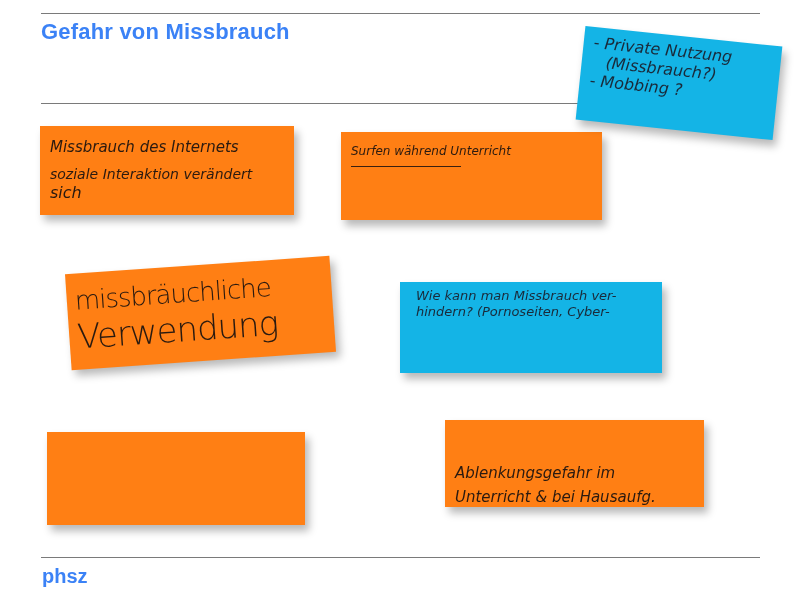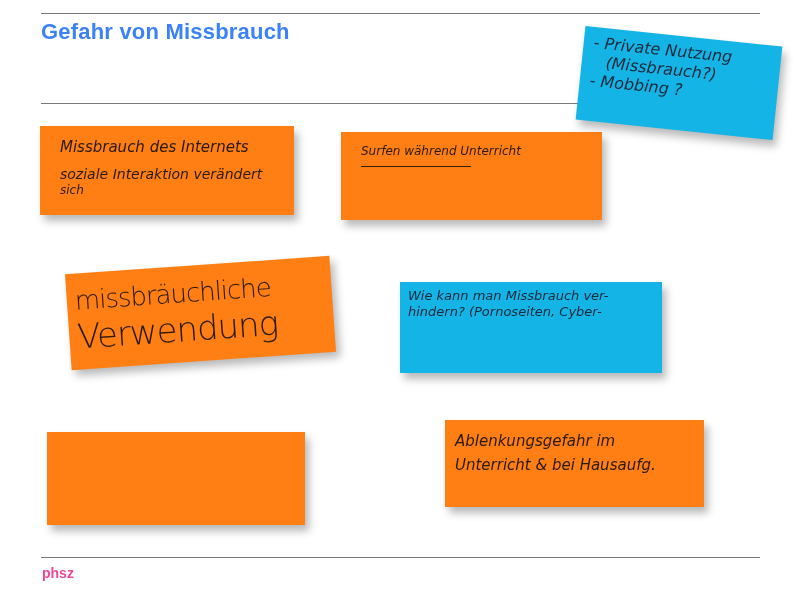--- a/index.html
+++ b/index.html
@@ -6,73 +6,73 @@
     body {
       width: 800px; height: 600px; background: #ffffff; position: relative; overflow: hidden;
       font-family: "Liberation Sans", sans-serif;
     }
     .rule { position: absolute; height: 1px; background: #7a7a7a; }
     .title {
       position: absolute; left: 41px; top: 19px; font-size: 22px; font-weight: bold; color: #3b82f6;
       font-family: "Liberation Sans", sans-serif; letter-spacing: 0.2px;
     }
     .footer {
-      position: absolute; left: 42px; top: 565px; font-size: 14px; font-weight: bold; color: #ec4899;
+      position: absolute; left: 42px; top: 565px; font-size: 20px; font-weight: bold; color: #3b82f6;
       font-family: "Liberation Sans", sans-serif;
     }
     .note {
       position: absolute; box-sizing: border-box;
       box-shadow: 4px 6px 8px rgba(0,0,0,0.28);
       color: #2a1a10;
       font-family: "DejaVu Sans", sans-serif;
       font-style: italic;
-      padding: 8px 20px;
+      padding: 8px 10px;
       line-height: 1.2;
     }
     .orange { background: #ff7f14; }
     .blue { background: #14b4e6; color: #1a2a3a; }
     .line { display: block; white-space: nowrap; }
     .sep { display: block; width: 110px; height: 1px; background: #3a2010; margin: 8px 0 10px 0; }
   </style>
 </head>
 <body>
 
 <div class="rule" style="left:41px; top:13px; width:719px;"></div>
 <div class="title">Gefahr von Missbrauch</div>
 <div class="rule" style="left:41px; top:103px; width:560px;"></div>
 
 <div class="note orange" style="left:40px; top:126px; width:254px; height:89px; font-size:14px; padding-top:12px;">
   <span class="line" style="font-size:15px; margin-bottom:10px;">Missbrauch des Internets</span>
   <span class="line">soziale Interaktion verändert</span>
-  <span class="line" style="font-size:12px;font-style:italic;">sich</span>
+  <span class="line" style="font-size:16px;font-style:italic;">sich</span>
 </div>
 
 <div class="note orange" style="left:341px; top:132px; width:261px; height:88px; font-size:15px; padding-top:12px;">
   <span class="line" style="font-size:12px;">Surfen während Unterricht</span>
   <span class="sep"></span>
 </div>
 
 <div class="note blue" style="left:580px; top:36px; width:198px; height:94px; font-size:16px; transform:rotate(6deg); padding:6px 10px;">
   <span class="line">- Private Nutzung</span>
   <span class="line" style="padding-left:14px;">(Missbrauch?)</span>
   <span class="line">- Mobbing ?</span>
 </div>
 
 <div class="note orange" style="left:68px; top:265px; width:265px; height:96px; transform:rotate(-4deg); padding:12px 8px; font-style:normal; font-family:'DejaVu Sans', sans-serif; font-weight:200;">
   <span class="line" style="font-size:26px; letter-spacing:-1px;">missbräuchliche</span>
   <span class="line" style="font-size:34px; letter-spacing:-1px;">Verwendung</span>
 </div>
 
-<div class="note blue" style="left:400px; top:282px; width:262px; height:91px; font-size:13px; padding:6px 8px;">
+<div class="note blue" style="left:400px; top:282px; width:262px; height:91px; font-size:13px; padding:6px 16px;">
   <span class="line">Wie kann man Missbrauch ver-</span>
   <span class="line">hindern? (Pornoseiten, Cyber-</span>
 </div>
 
 <div class="note orange" style="left:47px; top:432px; width:258px; height:93px; font-size:20px; padding:6px 8px;">
 </div>
 
 <div class="note orange" style="left:445px; top:420px; width:259px; height:87px; font-size:15px; padding:12px 10px;">
-  <span class="line" style="margin-bottom:6px;">Ablenkungsgefahr im</span>
+  <span class="line" style="margin-bottom:6px;margin-top:32px;">Ablenkungsgefahr im</span>
   <span class="line">Unterricht &amp; bei Hausaufg.</span>
 </div>
 
 <div class="rule" style="left:41px; top:557px; width:719px;"></div>
 <div class="footer">phsz</div>
 
 </body></html>

